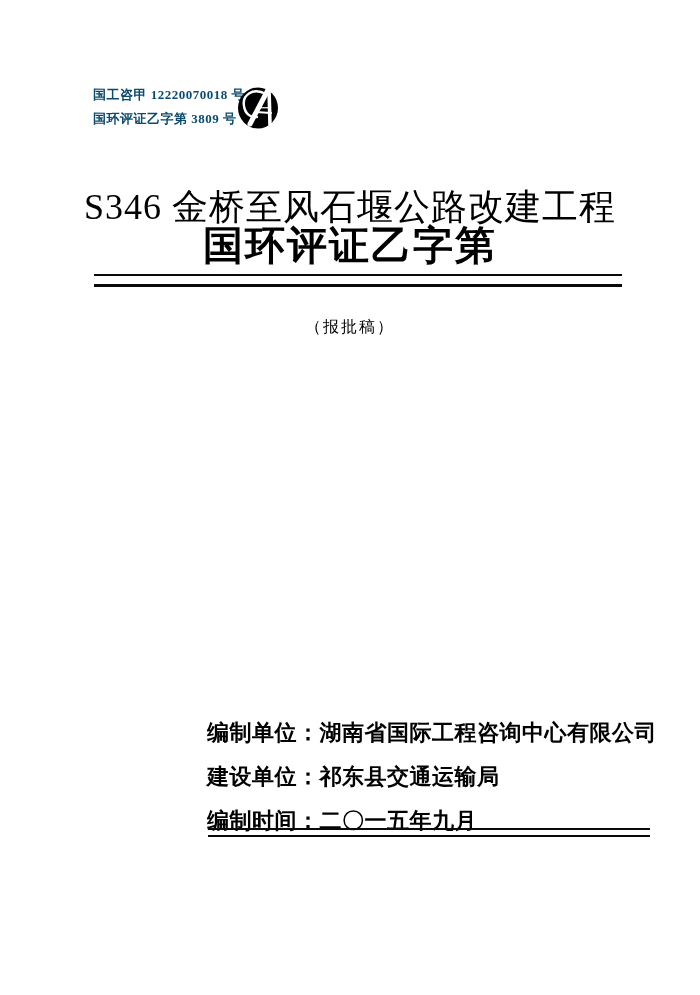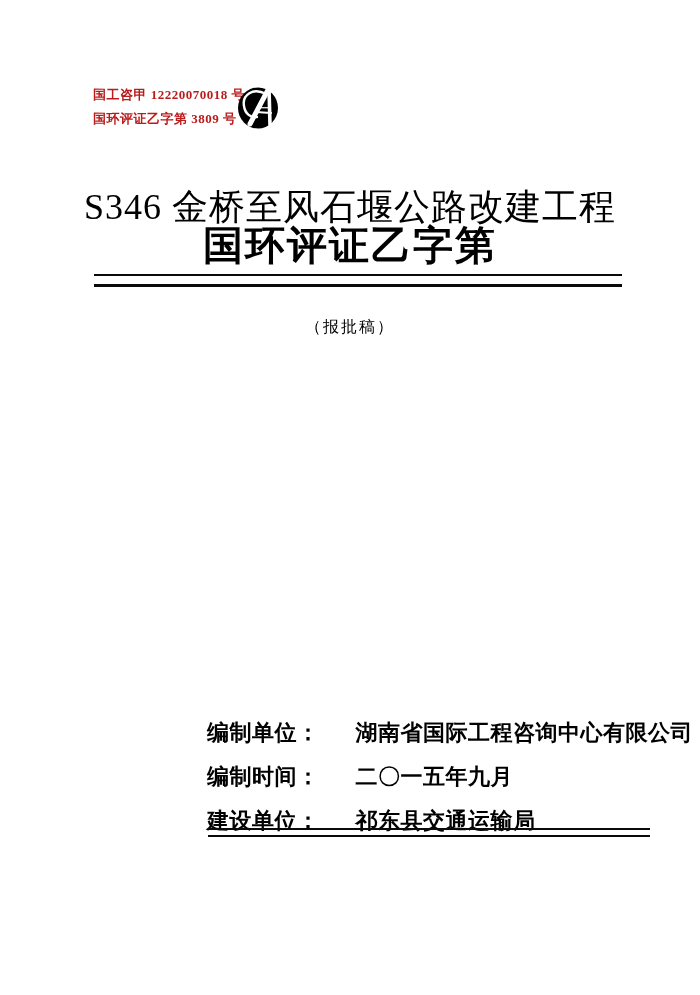--- a/index.html
+++ b/index.html
@@ -18,21 +18,21 @@
 
   
   .credentials {
     position: absolute;
     left: 93px;
     top: 83px;
     font-size: 13px;
     font-weight: bold;
     line-height: 24px;
     letter-spacing: 0.5px;
-    color: #b91c1c;
+    color: #0c4a6e;
     white-space: nowrap;
   }
 
   
   .seal {
     position: absolute;
     left: 237px;
     top: 84px;
     width: 44px;
     height: 46px;
@@ -93,21 +93,21 @@
     top: 711px;
     width: 450px;
     font-size: 22px;
     font-weight: bold;
     line-height: 44px;
     letter-spacing: 0.5px;
     white-space: nowrap;
   }
   .info-row { display: block; }
   .info-row .label { display: inline; }
-  .info-row .value { display: inline; margin-left: 36px; }
+  .info-row .value { display: inline; }
 
   .rule-bottom {
     position: absolute;
     left: 208px;
     top: 828px;
     width: 442px;
   }
   .rule-bottom .thin  { height: 1.5px; background: #0a0a0a; }
   .rule-bottom .space { height: 5px; }
   .rule-bottom .thick { height: 2.5px; background: #0a0a0a; }
@@ -145,24 +145,24 @@
     <div class="thick"></div>
   </div>
 
   <div class="draft-label">（报批稿）</div>
 
   <div class="info-block">
     <div class="info-row">
       <span class="label">编制单位：</span><span class="value">湖南省国际工程咨询中心有限公司</span>
     </div>
     <div class="info-row">
-      <span class="label">编制时间：</span><span class="value">二〇一五年九月</span>
+      <span class="label">建设单位：</span><span class="value">祁东县交通运输局</span>
     </div>
     <div class="info-row">
-      <span class="label">建设单位：</span><span class="value">祁东县交通运输局</span>
+      <span class="label">编制时间：</span><span class="value">二〇一五年九月</span>
     </div>
   </div>
 
   <div class="rule-bottom">
     <div class="thin"></div>
     <div class="space"></div>
     <div class="thick"></div>
   </div>
 
 </div>

